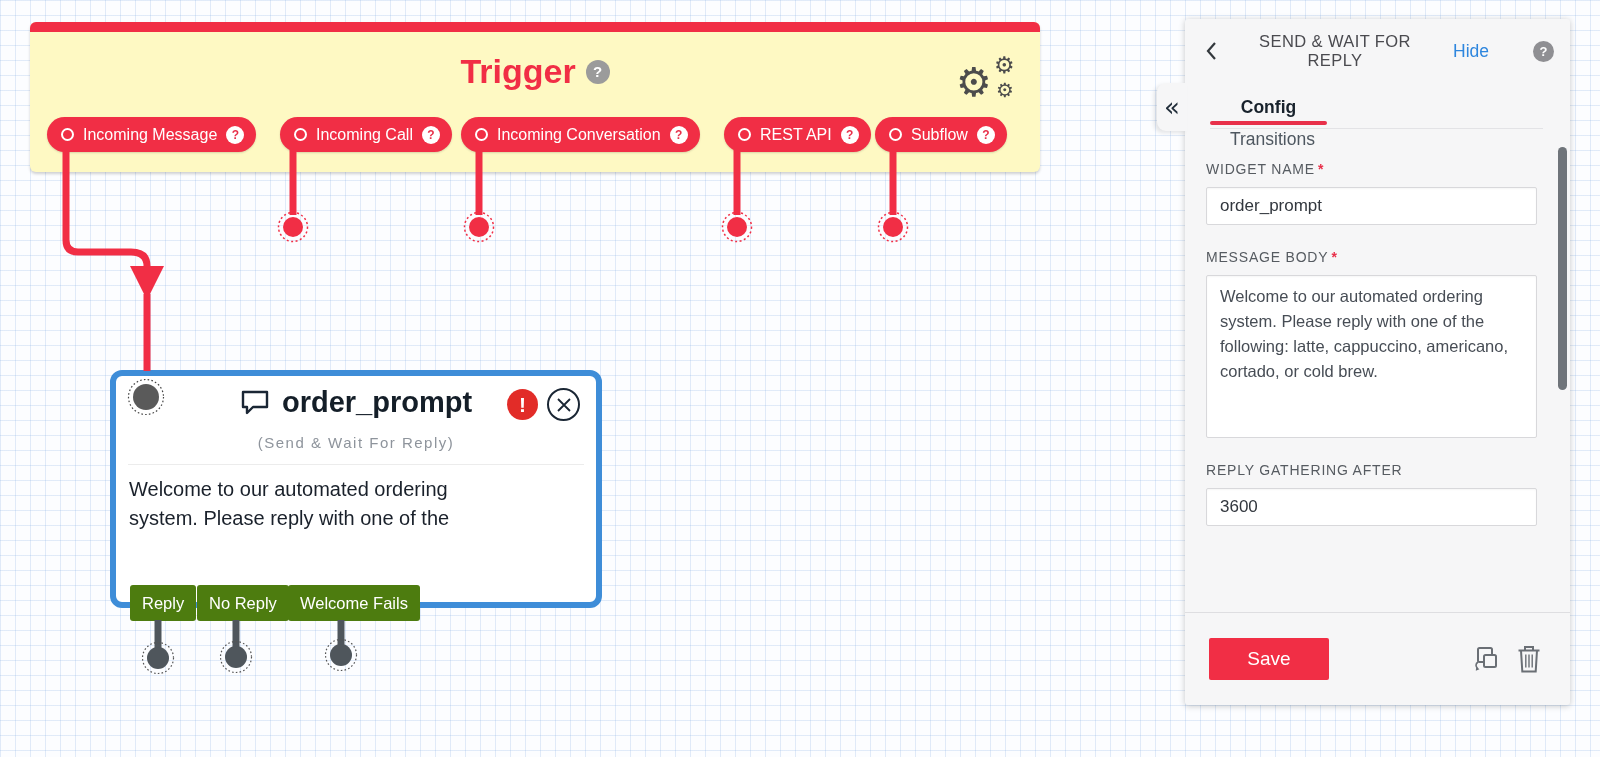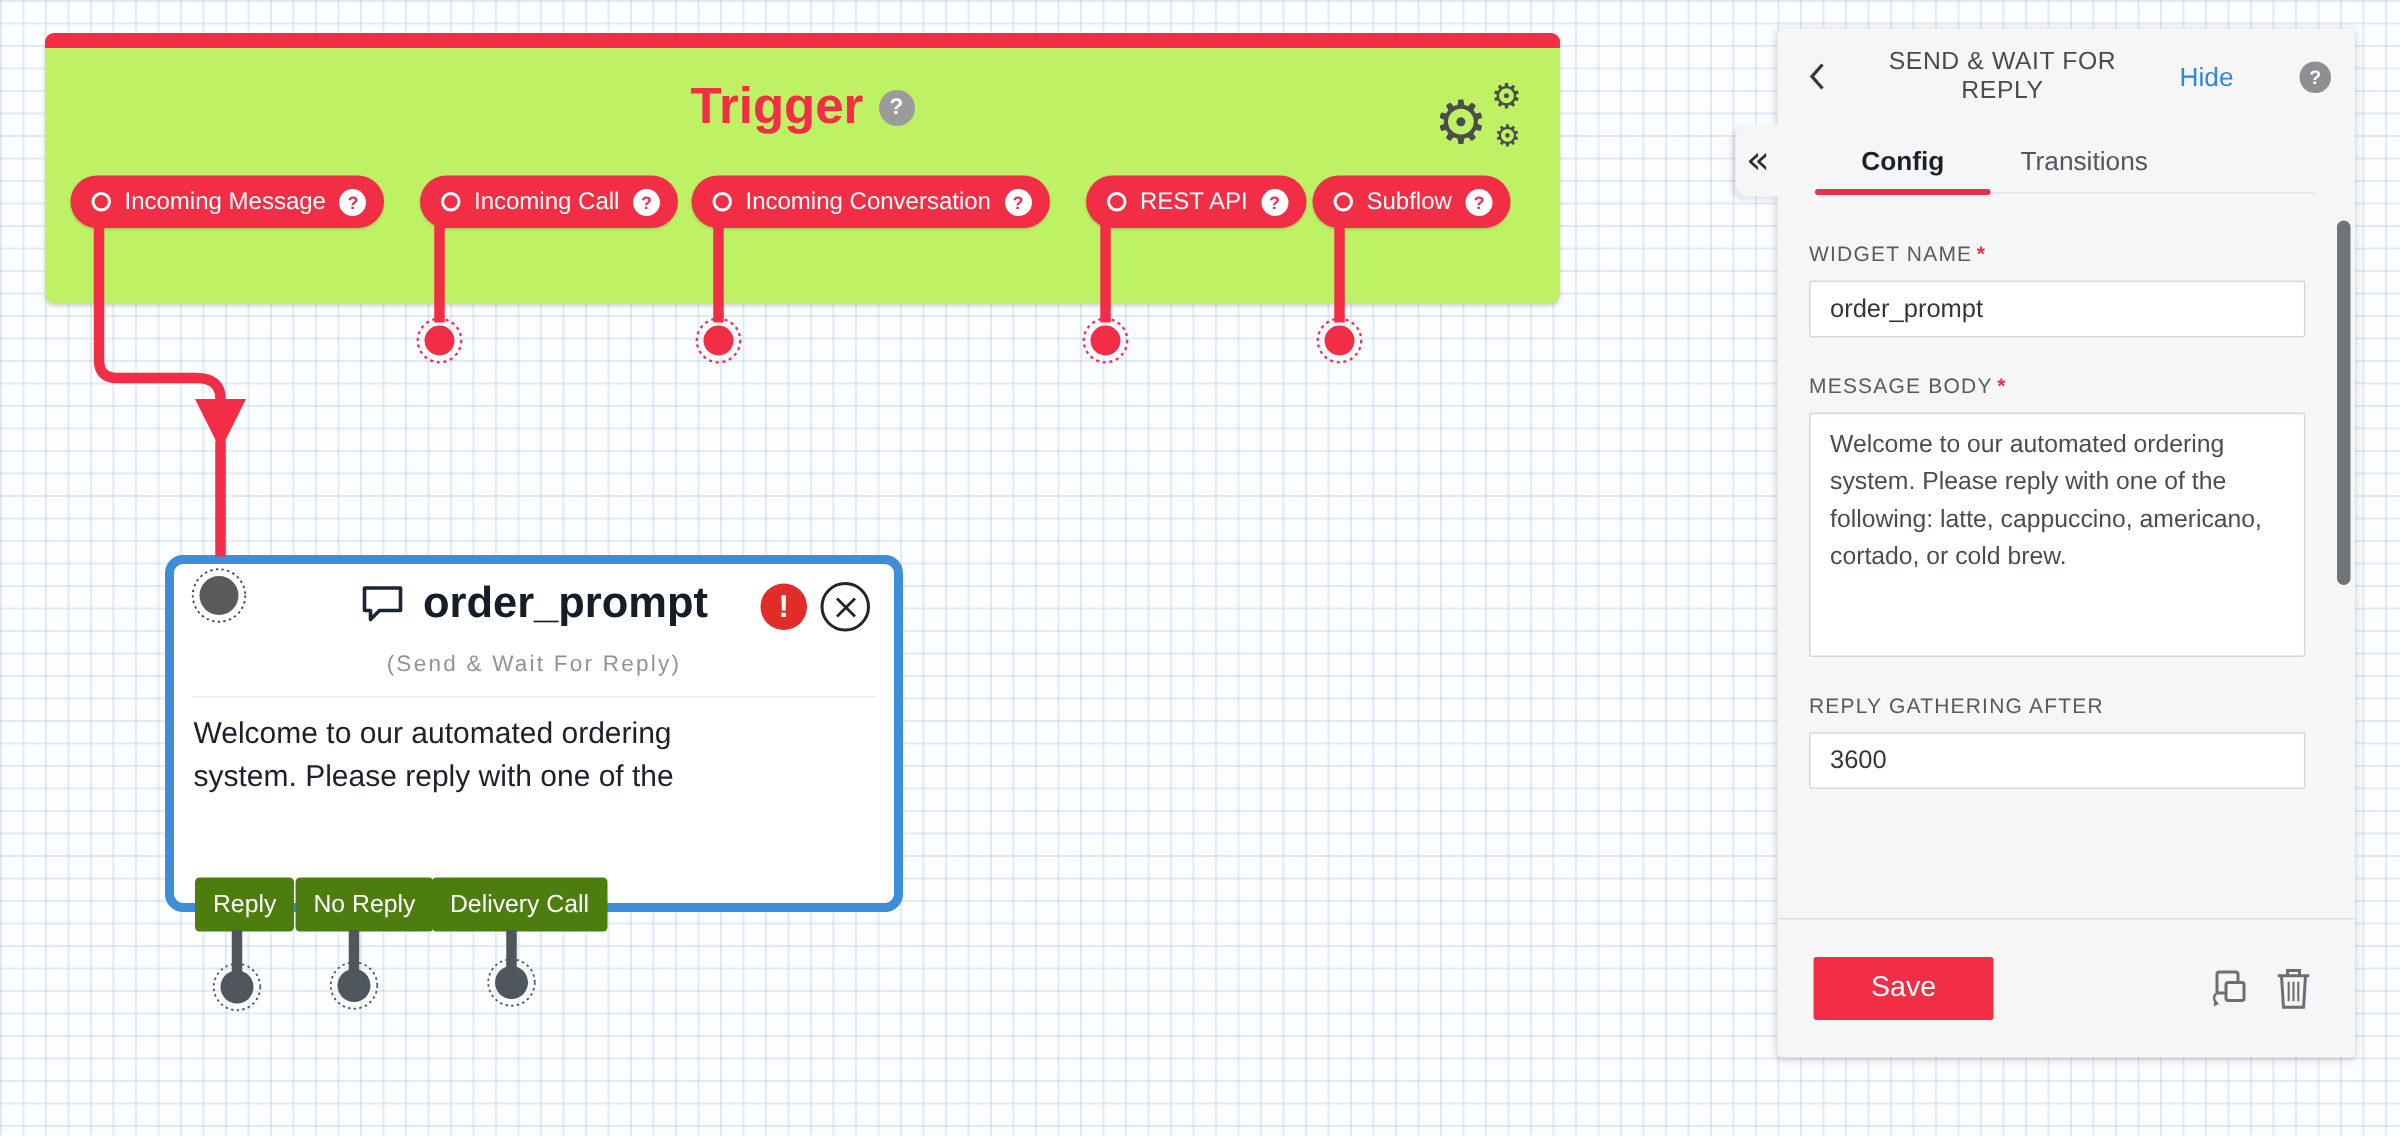--- a/index.html
+++ b/index.html
@@ -9,22 +9,22 @@
     font-family:"Liberation Sans", sans-serif;
     background-color:#fcfdff;
     background-image:
       linear-gradient(to right, rgba(125,170,225,.22) 1px, transparent 1px),
       linear-gradient(to bottom, rgba(125,170,225,.22) 1px, transparent 1px);
     background-size:15px 15px;
   }
 
   
   .trigger {
-    position:absolute; left:30px; top:22px; width:1010px; height:180px;
-    background:#bef264; border-radius:6px; box-shadow:0 2px 3px rgba(0,0,0,.18);
+    position:absolute; left:30px; top:22px; width:1010px; height:150px;
+    background:#fef9c3; border-radius:6px; box-shadow:0 2px 3px rgba(0,0,0,.18);
   }
   .trigger-bar { height:10px; background:#F12E45; border-radius:6px 6px 0 0; }
   .trigger-title-row { text-align:center; margin-top:20px; }
   .trigger-title { font-size:34px; font-weight:bold; color:#F12E45; vertical-align:middle; }
   .help-badge {
     display:inline-flex; width:24px; height:24px; border-radius:50%;
     background:#9b9b9b; color:#fff; font-size:15px; font-weight:bold;
     align-items:center; justify-content:center; vertical-align:middle; margin-left:10px;
   }
   .gears { position:absolute; top:36px; right:20px; width:64px; height:54px; color:#4c4c4c; }
@@ -84,21 +84,21 @@
     display:flex; align-items:center; justify-content:center;
     font-size:26px; color:#222E3A; font-family:"DejaVu Sans", sans-serif;
   }
   .p-header { height:64px; display:flex; align-items:center; padding:0 16px 0 20px;gap:36px; }
   .p-title { flex:1; text-align:center; font-size:16.5px; color:#4A4A4F; letter-spacing:.4px; }
   .hide-link { color:#2E86DE; font-size:17.5px; margin-right:8px; cursor:pointer; }
   .p-help {
     width:21px; height:21px; background:#8F8F93; color:#fff; border-radius:50%;
     font-size:13px; font-weight:bold; display:flex; align-items:center; justify-content:center;
   }
-  .tabs { margin:8px 27px 0 25px; border-bottom:1px solid #E3E3E6; display:flex; height:38px; }
+  .tabs { margin:8px 27px 0 25px; border-bottom:1px solid #E3E3E6; display:flex; height:38px;flex-direction:column; }
   .tab { font-size:17.5px; line-height:32px; }
   .tab-config { width:117px; text-align:center; font-weight:bold; color:#18222C; position:relative; }
   .tab-underline { position:absolute; left:0; right:0; bottom:-2px; height:4px; background:#E8304A; border-radius:2px; }
   .tab-transitions { margin-left:20px; color:#4E5760; }
   .p-content { padding:2px 33px 0 21px; }
   .f-label { margin-top:24px; font-size:14px; color:#565B61; letter-spacing:.8px; }
   .f-label:first-child { margin-top:30px; }
   .req { color:#E8304A; font-weight:bold; margin-left:3px; }
   .f-input {
     display:block; margin-top:10px; width:100%; height:38px; border:1px solid #D8D8DB; border-radius:2px;
@@ -167,21 +167,21 @@
   <div class="close-btn">
     <svg width="16" height="16" viewBox="0 0 16 16">
         <path d="M2 2 L14 14 M14 2 L2 14" stroke="#1A2634" stroke-width="1.8"></path>
       </svg>
   </div>
   <div class="w-sub">(Send &amp; Wait For Reply)</div>
   <div class="w-div"></div>
   <div class="w-body">Welcome to our automated ordering system. Please reply with one of the</div>
   <div class="t-btn t-btn-1">Reply</div>
   <div class="t-btn t-btn-2">No Reply</div>
-  <div class="t-btn t-btn-3">Delivery Call</div>
+  <div class="t-btn t-btn-3">Welcome Fails</div>
 </div>
 
 <svg class="overlay" width="1600" height="757" viewBox="0 0 1600 757">
 
   <path d="M66 150 L66 240 Q66 252 78 252 L131 252 Q147 252 147 266" fill="none" stroke="#F12E45" stroke-width="7"></path>
   <polygon points="130,266 164,266 147,300" fill="#F12E45"></polygon>
   <path d="M147 294 L147 371" fill="none" stroke="#F12E45" stroke-width="7"></path>
 
   <g stroke="#F12E45" stroke-width="7">
     <path d="M293 150 L293 215"></path>

